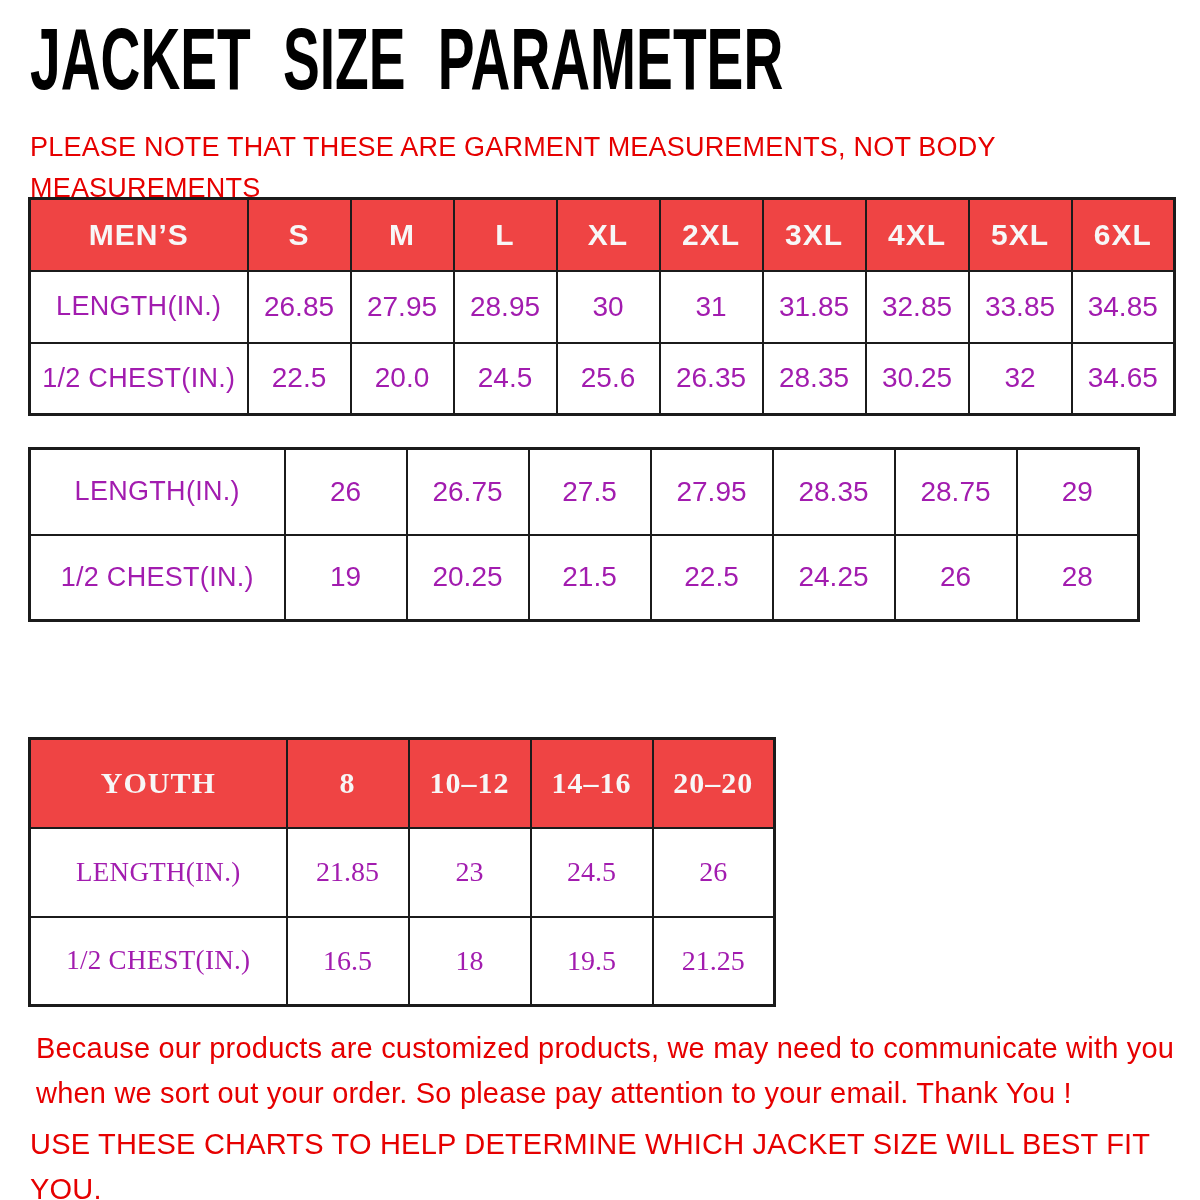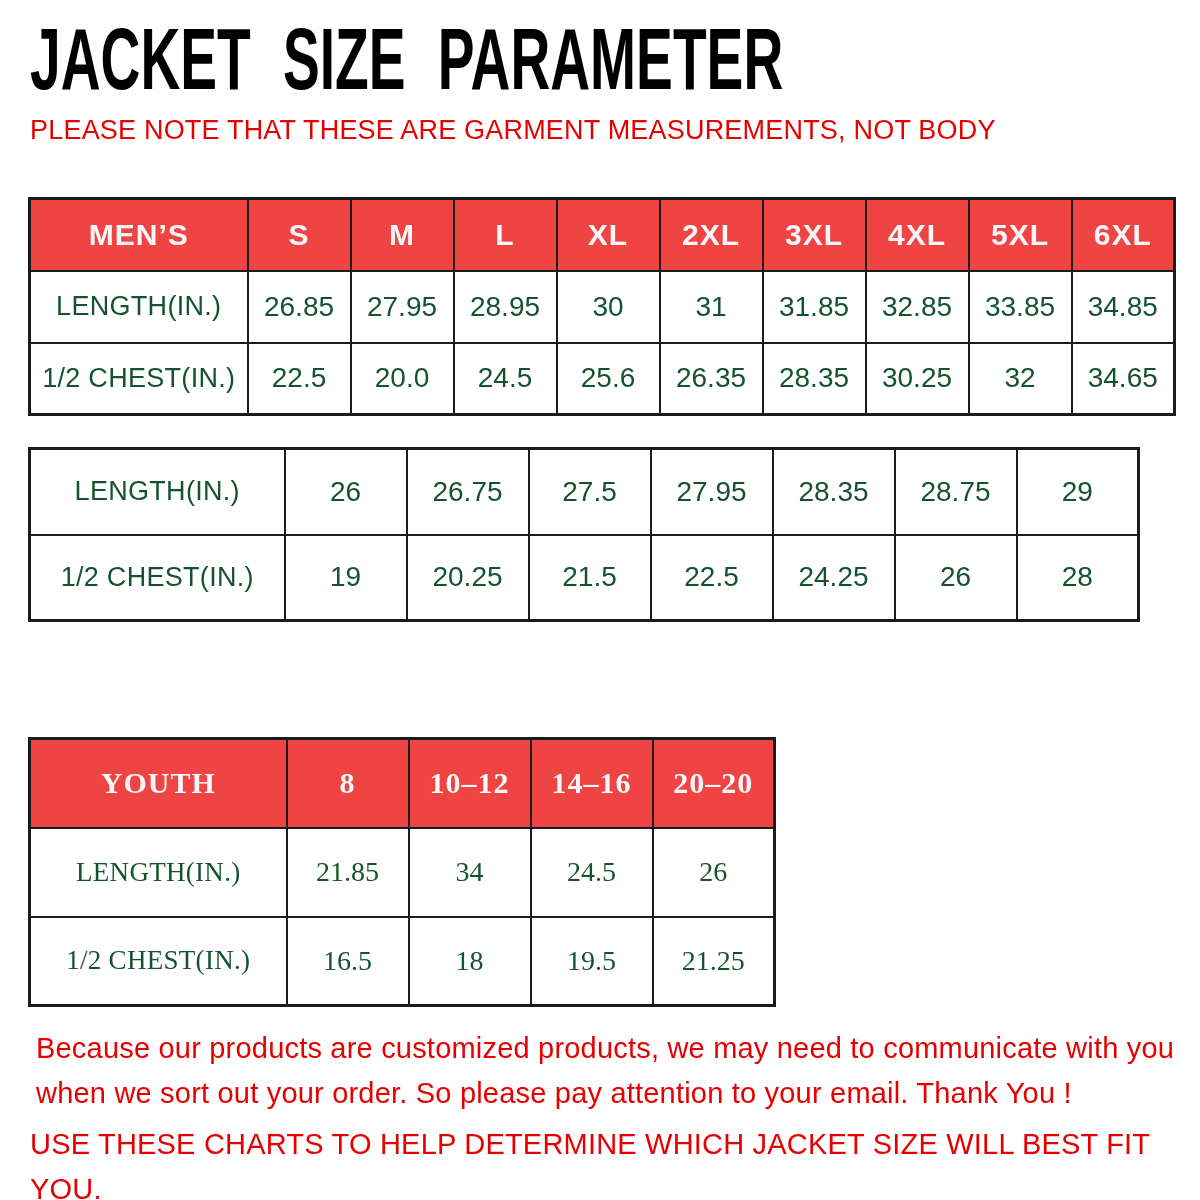--- a/index.html
+++ b/index.html
@@ -12,34 +12,34 @@
   .title {
     position:absolute; left:30px; top:22px;
     font-size:92px; font-weight:bold; color:#000;
     letter-spacing:0px; word-spacing:28px; line-height:76px;
     transform:scale(0.60,0.95); transform-origin:left top;
     white-space:nowrap;
   }
 
   
   .note {
-    position:absolute; left:30px; top:110px;
+    position:absolute; left:30px; top:127px;
     color:#e60000; font-size:27px; line-height:41px; font-weight:400;
     letter-spacing:0.2px;
   }
 
   
   table { border-collapse:collapse; table-layout:fixed; position:absolute; left:28px; background:#fff; }
   th, td { border:2px solid #1b1b1b; text-align:center; vertical-align:middle; padding:0; overflow:hidden; }
   table { border:3px solid #1b1b1b; }
   th {
     background:#ef4444; color:#f7f7f7; font-weight:bold;
     font-size:30px; letter-spacing:1px;
   }
-  td { font-size:28px; color:#14532d; }
+  td { font-size:28px; color:#a21caf; }
   td.lbl { font-size:27px; letter-spacing:0.3px; }
 
   .mens   { top:197px; width:1145px; }
   .mens tr{ height:72px; }
   .womens { top:447px; width:1109px; }
   .womens tr { height:86px; }
   .youth  { top:737px; width:745px;font-family:Liberation Serif, serif; }
   .youth tr  { height:89px; }
 
   
@@ -54,20 +54,21 @@
 </style>
 </head>
 <body>
 
 <div class="page">
 
   <h1 class="title">JACKET SIZE PARAMETER</h1>
 
   <div class="note">
     <div>PLEASE NOTE THAT THESE ARE GARMENT MEASUREMENTS, NOT BODY</div>
+    <div>MEASUREMENTS</div>
   </div>
 
   <table class="mens">
     <colgroup>
       <col style="width:218px">
         <col style="width:103px">
         <col style="width:103px">
         <col style="width:103px">
       <col style="width:103px">
         <col style="width:103px">
@@ -163,21 +164,21 @@
         <tr>
       <th>YOUTH</th>
       <th>8</th>
       <th>10–12</th>
       <th>14–16</th>
       <th>20–20</th>
     </tr>
     <tr>
       <td class="lbl">LENGTH(IN.)</td>
       <td>21.85</td>
-      <td>34</td>
+      <td>23</td>
       <td>24.5</td>
       <td>26</td>
     </tr>
     <tr>
       <td class="lbl">1/2 CHEST(IN.)</td>
       <td>16.5</td>
       <td>18</td>
       <td>19.5</td>
       <td>21.25</td>
     </tr>

